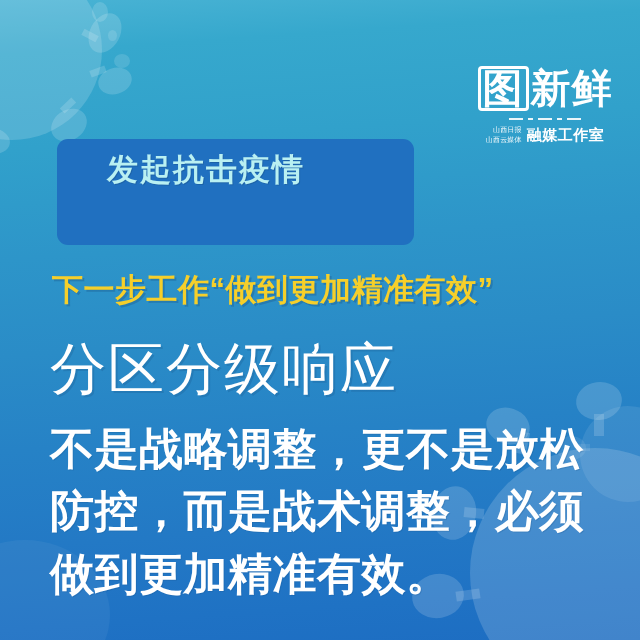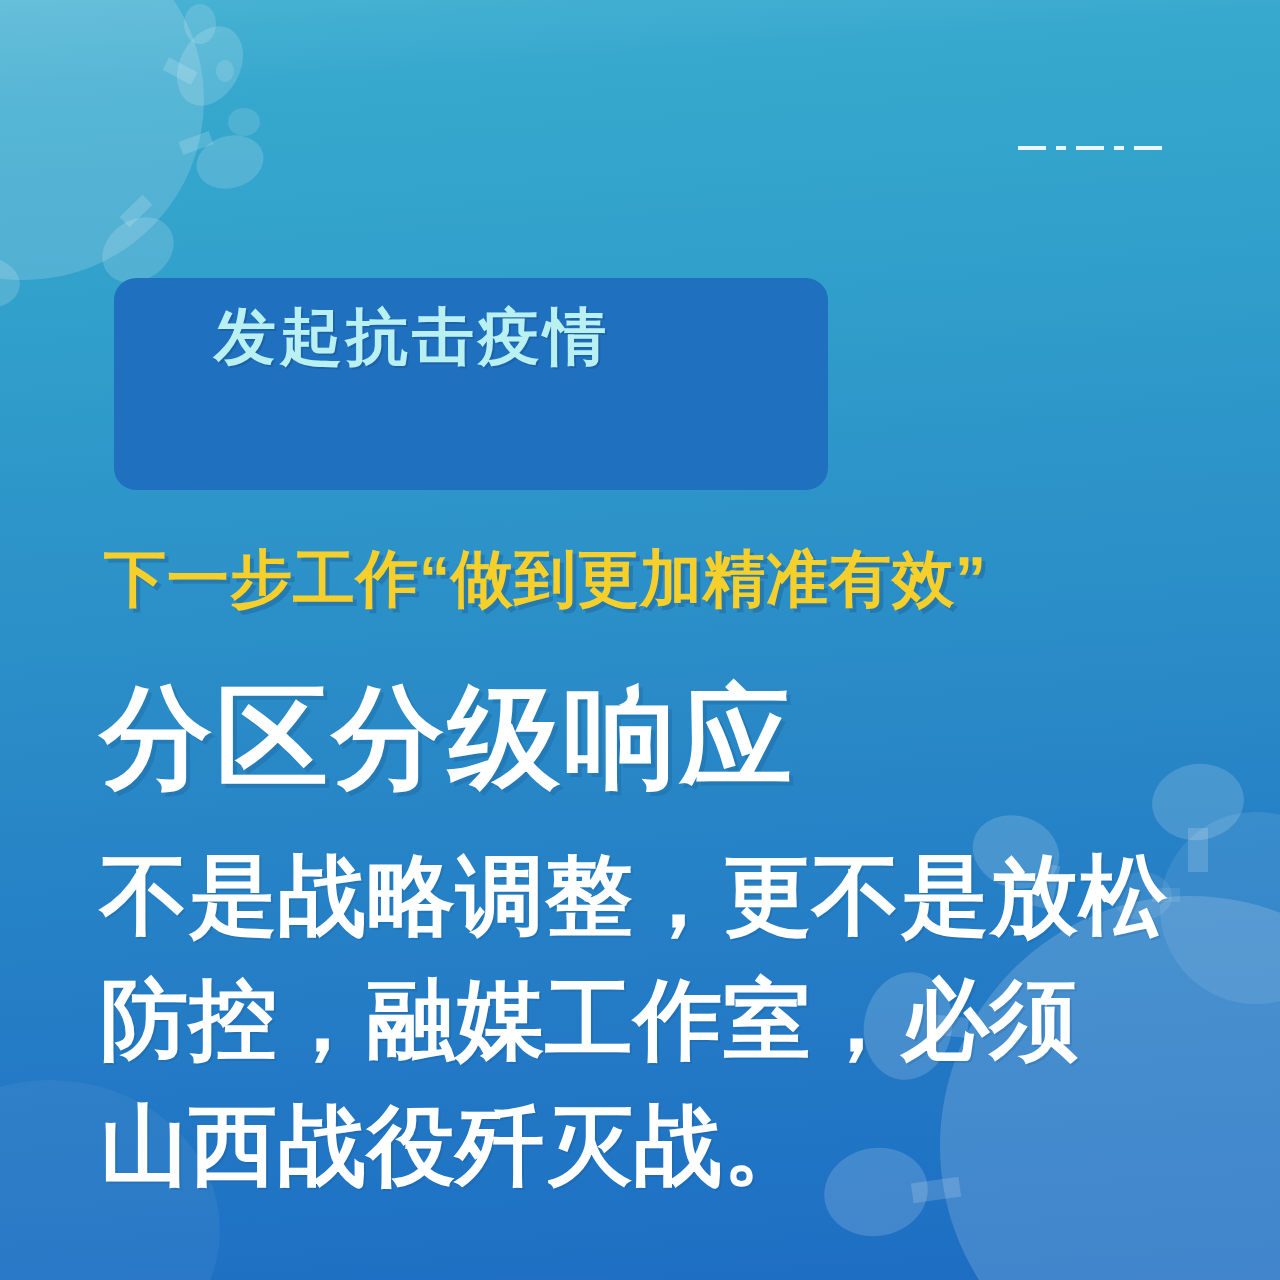--- a/index.html
+++ b/index.html
@@ -152,21 +152,21 @@
     font-size:31px;font-weight:bold;
     color:#f6cf2a;
     letter-spacing:.5px;
     white-space:nowrap;
     text-shadow:2px 2px 0 rgba(20,70,120,.28);
   }
 
   
   #bighead{
     position:absolute;left:50px;top:332px;
-    font-size:56px;font-weight:bold;
+    font-size:56px;font-weight:normal;
     color:#ffffff;
     letter-spacing:2px;
     white-space:nowrap;
     text-shadow:2px 2px 0 rgba(20,70,120,.2);
   }
 
   
   #bodytext{
     position:absolute;left:50px;top:418px;
     width:420px;
@@ -218,36 +218,44 @@
     <span class="core"></span>
     <span class="stem t1"></span>
     <span class="spike s1"></span>
   </div>
 
   <div class="virus" id="virus-bottomleft">
     <span class="core"></span>
   </div>
 
   <div id="logo">
+    <span id="logo-main"><span id="logo-mark">图</span><span>新鲜</span></span>
     <div id="logo-rule">
       <span class="bar"></span>
       <span class="dash"></span>
       <span class="bar"></span>
       <span class="dash"></span>
       <span class="bar"></span>
     </div>
+    <div id="logo-sub">
+      <span id="logo-sub-lines">
+        <span>山西日报</span>
+        <span>山西云媒体</span>
+      </span>
+      <span id="logo-studio">融媒工作室</span>
+    </div>
   </div>
 
   <div id="headline-box">
     <div class="line">发起抗击疫情</div>
   </div>
 
   <div id="subhead">下一步工作“做到更加精准有效”</div>
 
   <div id="bighead">分区分级响应</div>
 
   <div id="bodytext">
     <div class="line">不是战略调整，更不是放松</div>
-    <div class="line">防控，融媒工作室，必须</div>
-    <div class="line">山西战役歼灭战。</div>
+    <div class="line">防控，而是战术调整，必须</div>
+    <div class="line">做到更加精准有效。</div>
   </div>
 
 </div>
 
 </body></html>

